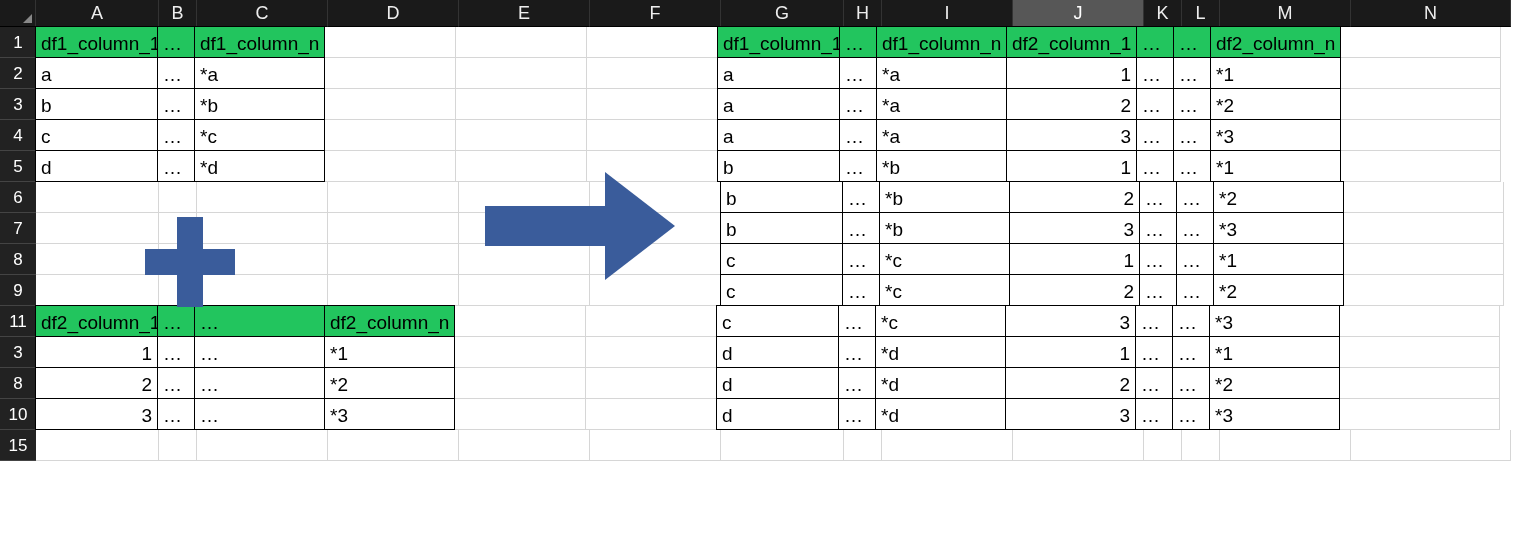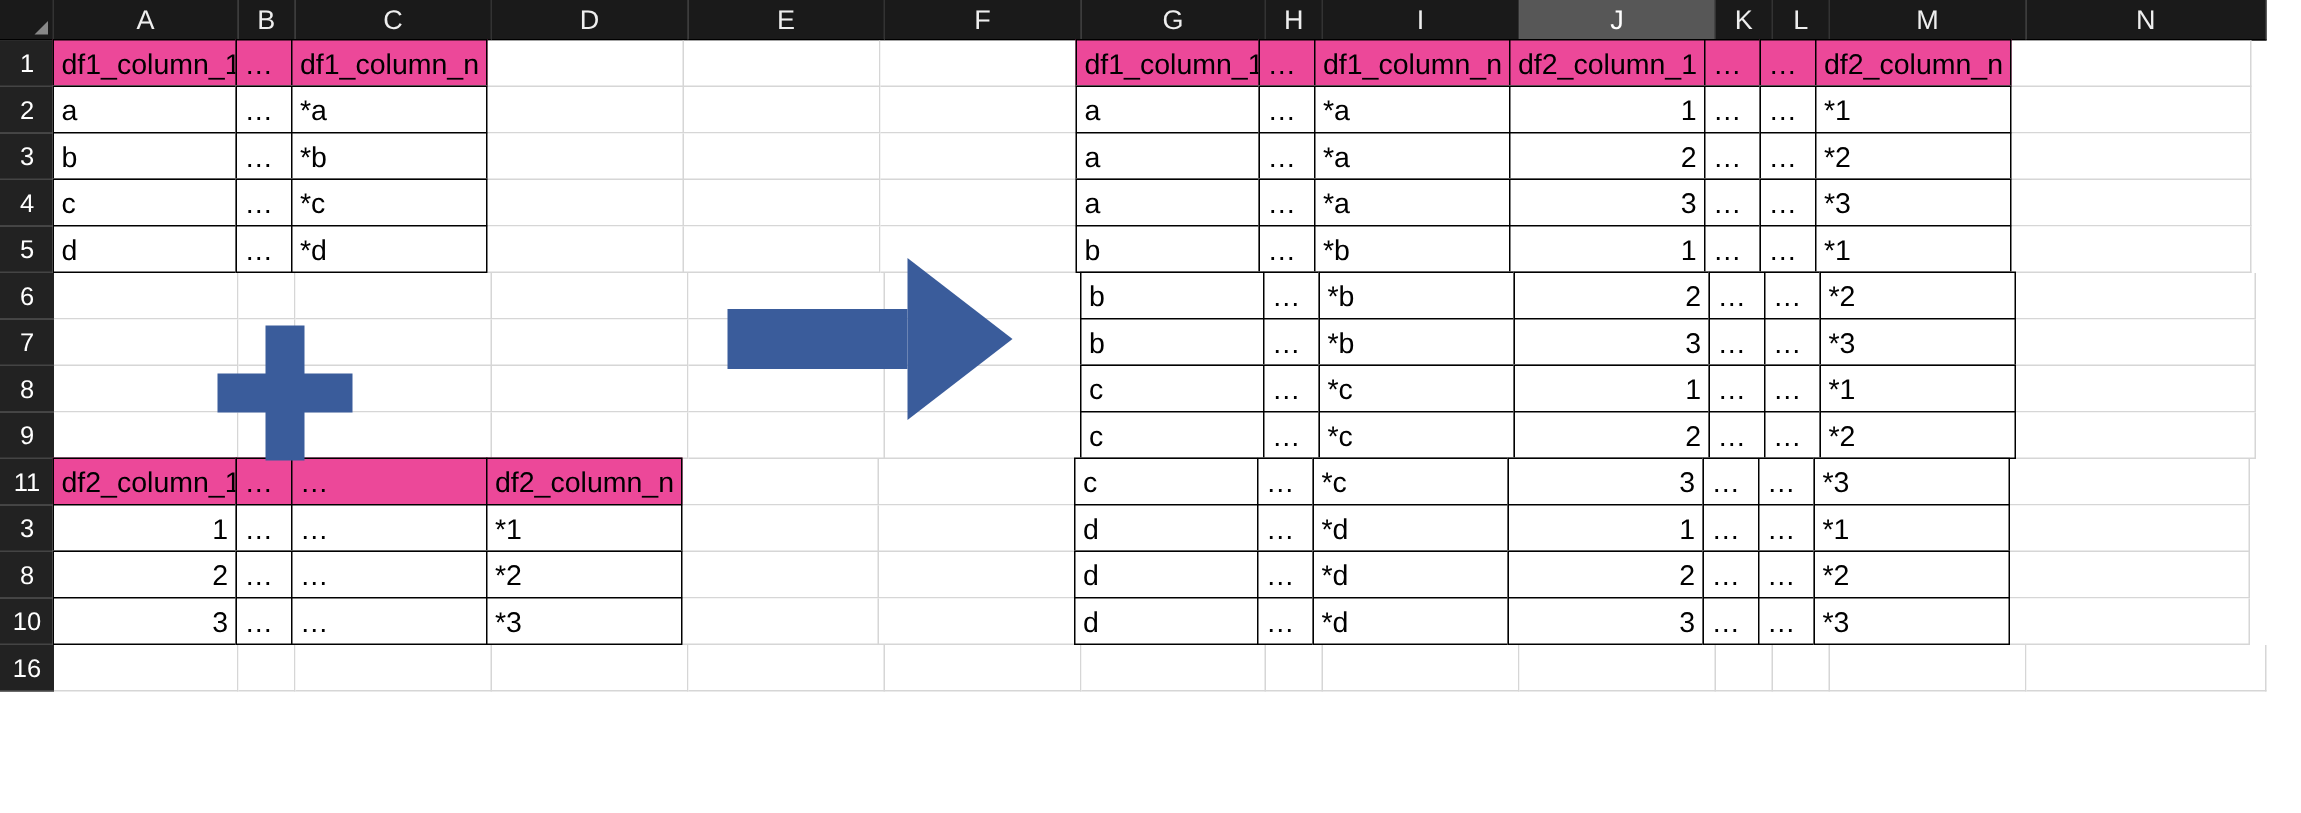--- a/index.html
+++ b/index.html
@@ -77,21 +77,21 @@
     padding: 0 4px;
     background: #fff;
     white-space: nowrap;
     overflow: visible;
     flex: 0 0 auto;
     position: relative;
     z-index: 1;
   }
   .cell.right { text-align: right; }
   .cell.header {
-    background: #ec4899;
+    background: #22c55e;
     font-weight: normal;
   }
   .cell.bordered {
     border-top: 1px solid #000;
     border-left: 1px solid #000;
     border-right: 1px solid #000;
     border-bottom: 1px solid #000;
     margin-top: -1px;
     margin-left: -1px;
     padding-top: 1px;
@@ -418,38 +418,38 @@
       <div class="cell cwH bordered">…</div>
       <div class="cell cwI bordered">*d</div>
       <div class="cell cwJ bordered right">3</div>
       <div class="cell cwK bordered">…</div>
       <div class="cell cwL bordered">…</div>
       <div class="cell cwM bordered">*3</div>
       <div class="cell cwN"></div>
     </div>
 
 
-
-    <div class="row">
-      <div class="rh cwCorner">16</div>
+    <div class="row">
+      <div class="rh cwCorner">15</div>
       <div class="cell cwA"></div>
       <div class="cell cwB"></div>
       <div class="cell cwC"></div>
       <div class="cell cwD"></div>
       <div class="cell cwE"></div>
       <div class="cell cwF"></div>
       <div class="cell cwG"></div>
       <div class="cell cwH"></div>
       <div class="cell cwI"></div>
       <div class="cell cwJ"></div>
       <div class="cell cwK"></div>
       <div class="cell cwL"></div>
       <div class="cell cwM"></div>
       <div class="cell cwN"></div>
     </div>
+
 
   </div>
 
   <div class="plus">
     <div class="vbar"></div>
     <div class="hbar"></div>
   </div>
   <div class="arrow">
     <div class="shaft"></div>
     <div class="head"></div>

